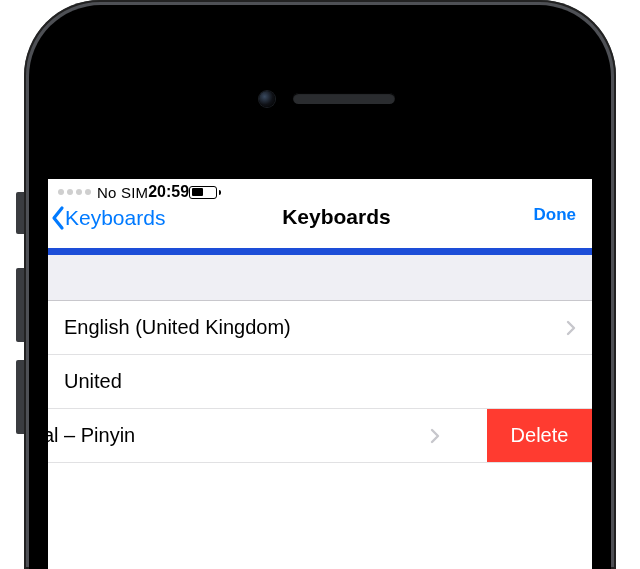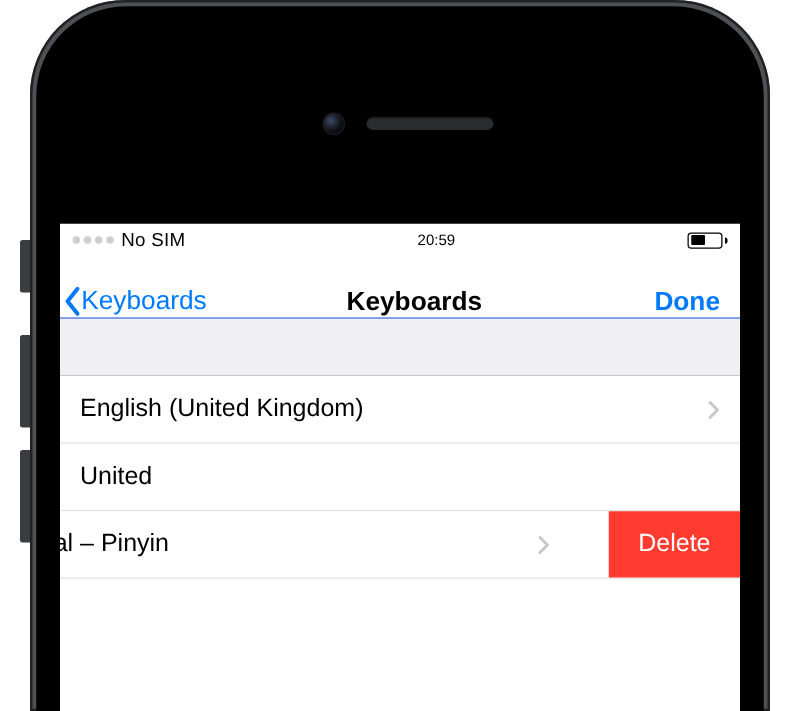--- a/index.html
+++ b/index.html
@@ -52,55 +52,54 @@
     left: 19px; right: 19px; top: 174px; bottom: 0;
     background: #fff;
     overflow: hidden;
   }
 
   
   .status {
     height: 26px;
     display: flex;
     align-items: center;
-    justify-content: space-between;
     padding: 0 10px;
     font-size: 15px;
     color: #000;
   }
   .status-left { display: flex; align-items: center; gap: 6px; }
   .signal { display: flex; gap: 3px; }
   .signal span { width: 6px; height: 6px; border-radius: 50%; background: #cfcfcf; display: block; }
   .carrier { font-size: 15px; letter-spacing: 0.2px; }
-  .time { font-size: 12px; font-weight: 400; }
+  .time { font-size: 16px; font-weight: 700; }
   .battery {
     display: flex; align-items: center; gap: 2px;
   }
   .bat-body {
     width: 28px; height: 13px; border: 1.3px solid #000; border-radius: 3px; position: relative;
   }
   .bat-fill { position: absolute; left: 1.5px; top: 1.5px; bottom: 1.5px; width: 11px; background: #000; border-radius: 1px; }
   .bat-nub { width: 2px; height: 5px; background: #000; border-radius: 0 2px 2px 0; }
 
   
   .nav {
     height: 50px;
-    border-bottom: 1px solid #1d4ed8;
+    border-bottom: 7px solid #1d4ed8;
     display: flex;
-    align-items: flex-end;
+    align-items: flex-start;
     justify-content: space-between;
     padding: 0 8px 0 2px;
   }
   .nav-back {
     display: flex; align-items: center;
     color: #007aff; font-size: 21px;
   }
   .nav-back svg { margin-right: -1px; }
   .nav-title { font-size: 21px; font-weight: 600; color: #000; flex: 1; text-align: center; margin-left: -26px; }
-  .nav-done { color: #007aff; font-size: 21px; font-weight: 600; padding-right: 8px; }
+  .nav-done { color: #007aff; font-size: 17px; font-weight: 600; padding-right: 8px; }
 
   
   .spacer { height: 46px; background: #efeff4; border-bottom: 1px solid #c8c7cc; }
   .row {
     height: 54px;
     border-bottom: 1px solid #e1e1e3;
     display: flex;
     align-items: center;
     padding: 0 16px;
     background: #fff;

